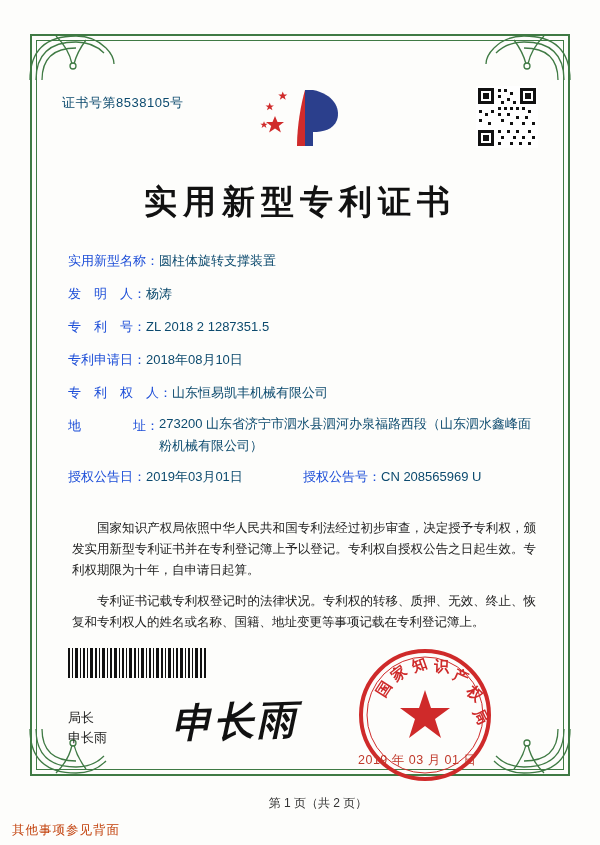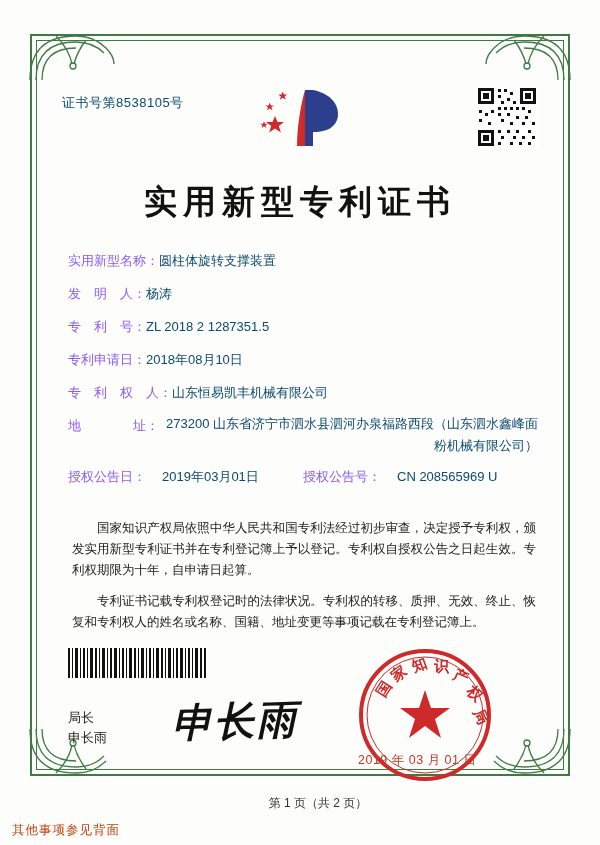--- a/index.html
+++ b/index.html
@@ -106,38 +106,36 @@
     color: #222;
   }
   .field {
     display: flex;
     align-items: flex-start;
     margin-bottom: 7px;
   }
   .field .lbl {
     flex: 0 0 auto;
     white-space: pre;
-    color: #8b5cf6;
+    color: #1d4ed8;
   }
   .field .val {
     flex: 1 1 auto;
     color: #0c4a6e;
   }
   .field.two {
     display: flex;
     gap: 0;
   }
   .field.two .half {
     display: flex;
     flex: 0 0 50%;
-    gap: 16px;
   }
   .addr-val {
     line-height: 22px;
-    text-align: right;
   }
 
   
   .paras {
     position: absolute;
     left: 68px;
     top: 518px;
     width: 468px;
     font-size: 12.5px;
     line-height: 21px;

